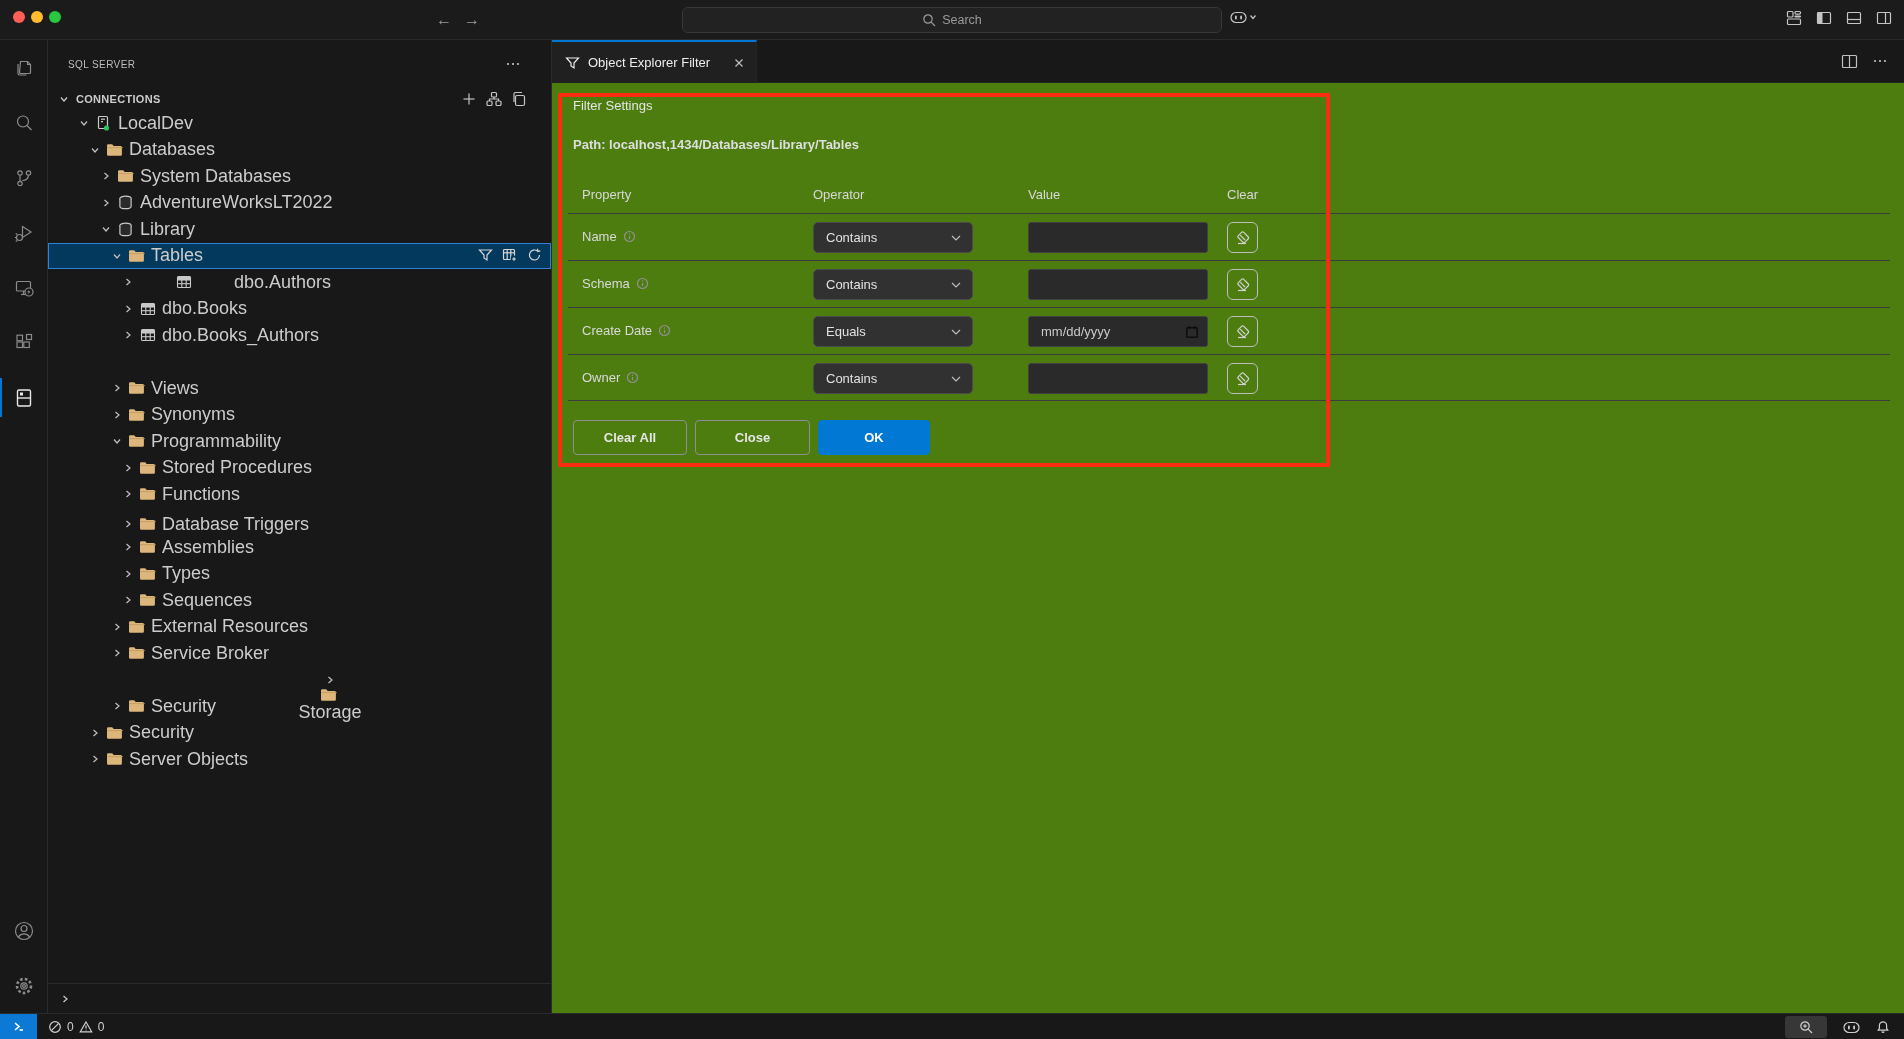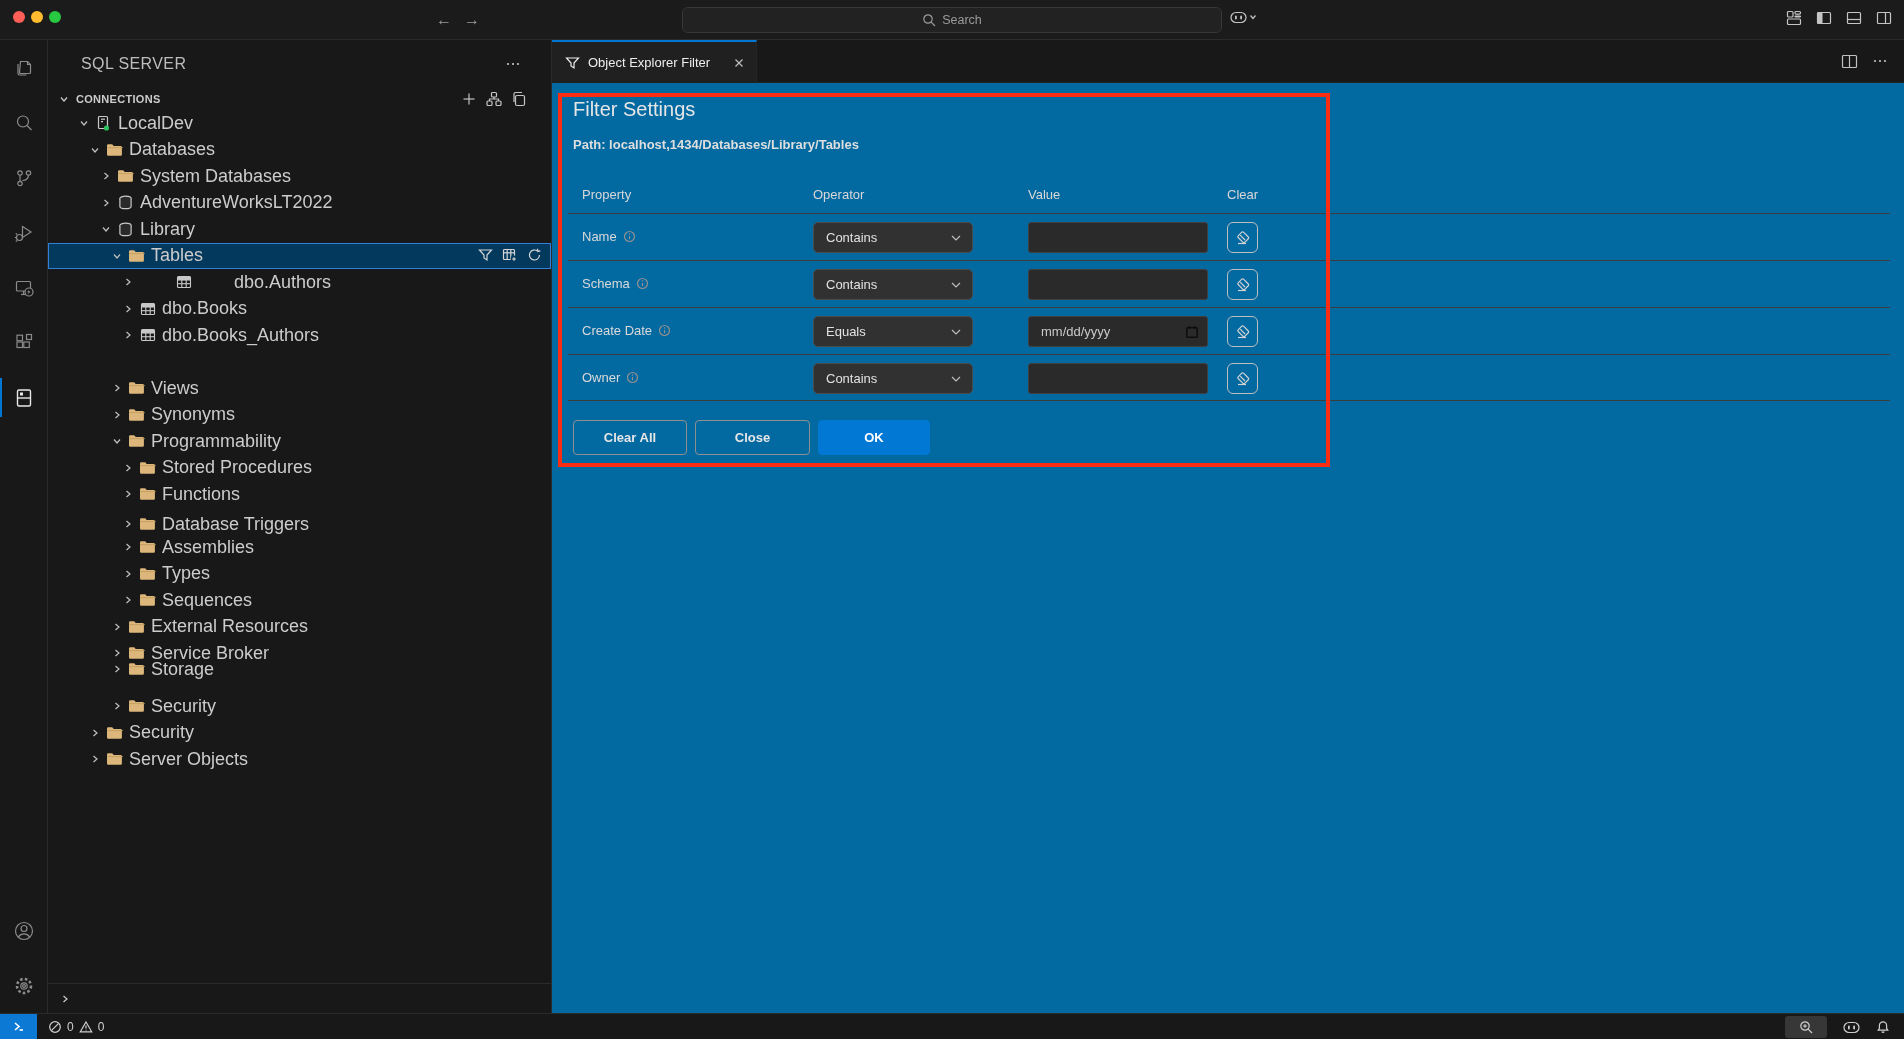--- a/index.html
+++ b/index.html
@@ -41,21 +41,21 @@
   .act-item.active { color:#e7e7e7; }
   .act-item.active::before { content:""; position:absolute; left:0; top:8px; bottom:8px; width:2px; background:#0078d4; }
   #act-spacer { flex:1; }
 
   
   #sidebar {
     position:absolute; left:48px; top:40px; width:504px; height:973px;
     background:#181818; border-right:1px solid #2b2b2b; overflow:hidden;
   }
   #sidebar-title-row { height:48px; display:flex; align-items:center; padding:0 30px 0 20px; }
-  #sidebar-title { font-size:16px; color:#bdbdbd; letter-spacing:.4px;margin-left:13px; }
+  #sidebar-title { font-size:10px; color:#bdbdbd; letter-spacing:.4px; }
   #sidebar-more { margin-left:auto; color:#c5c5c5; }
   #connections-header {
     height:22px; display:flex; align-items:center; padding:0 24px 0 8px; gap:4px;
   }
   #connections-label { font-weight:700; font-size:11px; color:#cccccc; letter-spacing:.3px; }
   #connections-actions { margin-left:auto; display:flex; gap:9px; color:#c5c5c5; }
   #tree { position:absolute; left:0; top:70px; right:0; bottom:30px; }
   .tree-row {
     position:absolute; left:0; right:0; height:26px;
     display:flex; align-items:center; color:#cccccc; font-size:18px;
@@ -65,31 +65,31 @@
   .tree-row .tlabel { white-space:nowrap; }
   .tree-row.selected { background:#04395e; outline:1px solid #2f81d7; outline-offset:-1px; }
   .row-actions { margin-left:auto; display:flex; gap:9px; padding-right:9px; color:#d6d6d6; }
   #query-history {
     position:absolute; left:0; bottom:0; width:100%; height:30px;
     border-top:1px solid #2b2b2b; display:flex; align-items:center; gap:5px; padding-left:9px;
   }
   #query-history-label { font-weight:700; font-size:11px; color:#cccccc; letter-spacing:.3px;margin-top:48px; }
 
   
-  #editor { position:absolute; left:552px; top:40px; width:1352px; height:973px; background:#0369a1; }
+  #editor { position:absolute; left:552px; top:40px; width:1352px; height:973px; background:#4d7c0f; }
   #tabbar { position:absolute; left:0; top:0; width:100%; height:43px; background:#181818; border-bottom:1px solid #252526; display:flex; }
   #tab-oef {
     width:205px; height:43px; background:#202021; border-top:2px solid #0078d4;
     border-right:1px solid #252526; display:flex; align-items:center; padding:0 10px 0 13px; gap:8px; color:#ededed;
   }
   #tab-close { margin-left:auto; color:#bdbdbd; }
   #editor-actions { margin-left:auto; display:flex; align-items:center; gap:14px; padding-right:16px; color:#c0c0c0; }
 
   #panel { position:absolute; left:0; top:43px; width:100%; height:930px; }
-  #panel-title { position:absolute; left:21px; top:15px; font-size:20px; color:#e6e6e6; font-weight:400; }
+  #panel-title { position:absolute; left:21px; top:15px; font-size:13px; color:#e6e6e6; font-weight:400; }
   #panel-path  { position:absolute; left:21px; top:54px; font-size:13px; font-weight:700; color:#dedede; }
 
   #ftable { position:absolute; left:16px; top:96px; width:1322px; }
   .fhead { position:relative; height:34px; color:#d8d8d8; }
   .fcol-prop { position:absolute; left:14px;  top:8px; }
   .fcol-op   { position:absolute; left:245px; top:8px; }
   .fcol-val  { position:absolute; left:460px; top:8px; }
   .fcol-clr  { position:absolute; left:659px; top:8px; }
   .frow { position:relative; height:47px; border-top:1px solid #3d3d40; }
   .frow:last-of-type { border-bottom:1px solid #3d3d40; }
@@ -652,21 +652,21 @@
             </svg>
           </span>
           <span class="ticon">
             <svg width="17" height="14" viewBox="0 0 17 14">
               <path d="M1 2.5 a1.2 1.2 0 0 1 1.2 -1.2 h4 l1.5 1.7 h7 a1.2 1.2 0 0 1 1.2 1.2 v7.3 a1.2 1.2 0 0 1 -1.2 1.2 H2.2 A1.2 1.2 0 0 1 1 11.5 Z" fill="#dcb67a"></path>
               <path d="M1 4.6 h15.9" stroke="#c09a5e" stroke-width=".8"></path>
             </svg>
           </span>
           <span class="tlabel">Service Broker</span>
         </div>
-        <div class="tree-row" style="top: 546px; padding-left: 61px;">
+        <div class="tree-row" style="top: 562px; padding-left: 61px; flex-direction: column;">
           <span class="twisty">
             <svg width="16" height="16" viewBox="0 0 16 16" fill="none" stroke="currentColor" stroke-width="1.2">
               <polyline points="6.5,5 10,8 6.5,11"></polyline>
             </svg>
           </span>
           <span class="ticon">
             <svg width="17" height="14" viewBox="0 0 17 14">
               <path d="M1 2.5 a1.2 1.2 0 0 1 1.2 -1.2 h4 l1.5 1.7 h7 a1.2 1.2 0 0 1 1.2 1.2 v7.3 a1.2 1.2 0 0 1 -1.2 1.2 H2.2 A1.2 1.2 0 0 1 1 11.5 Z" fill="#dcb67a"></path>
               <path d="M1 4.6 h15.9" stroke="#c09a5e" stroke-width=".8"></path>
             </svg>

